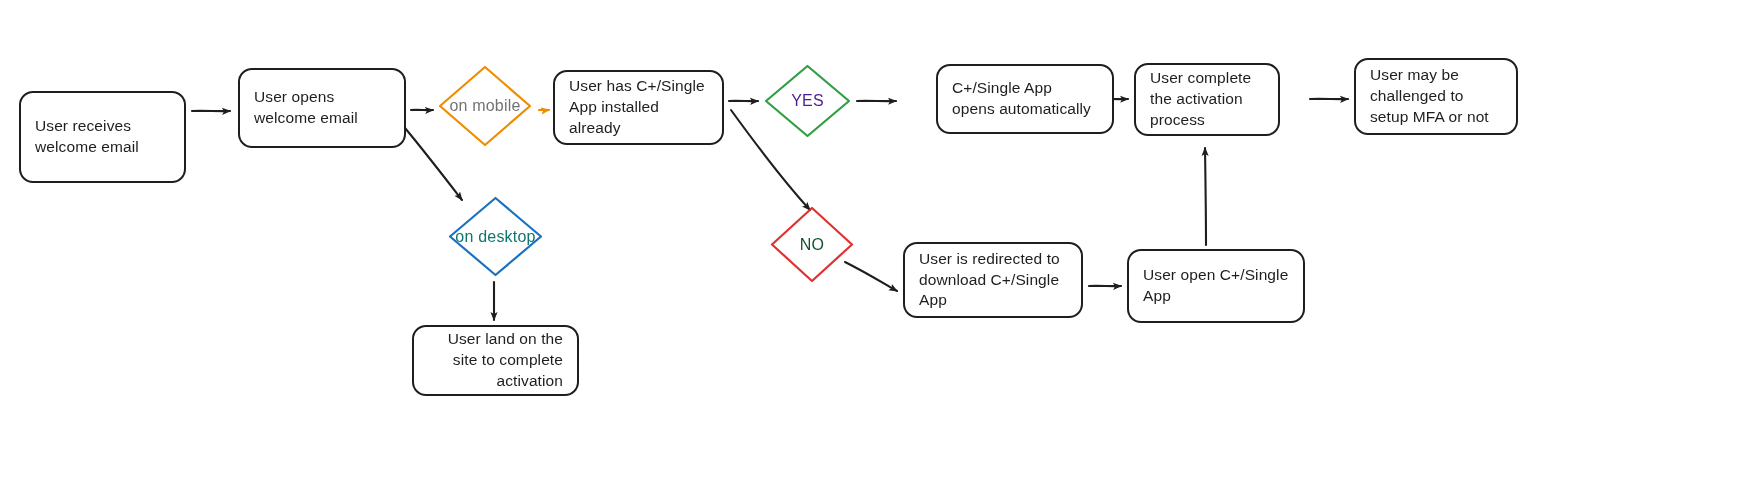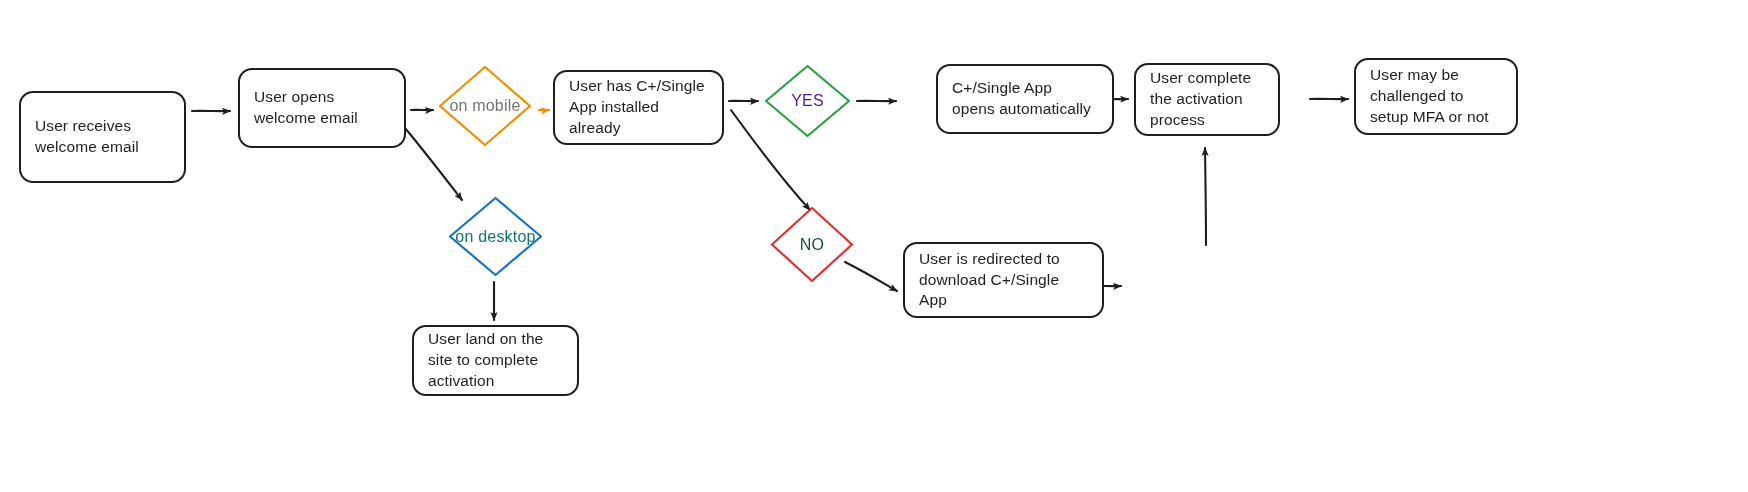--- a/index.html
+++ b/index.html
@@ -153,22 +153,25 @@
     <span class="label">on desktop</span>
   </div>
 
   <div class="node diamond d-red" style="left:769px; top:205px; width:86px; height:79px;">
     <svg class="dshape" viewBox="0 0 86 79" preserveAspectRatio="none">
       <path d="M43,3 L83,39.5 L43,76 L3,39.5 Z" fill="none" stroke="#e03131" stroke-width="2.2" stroke-linejoin="round"></path>
     </svg>
     <span class="label">NO</span>
   </div>
 
-  <div class="node box" style="left:903px; top:242px; width:201px; height:76px;">
+  <div class="node box" style="left:903px; top:242px; width:180px; height:76px;">
     <span class="label">User is redirected to download C+/Single App</span>
   </div>
 
+  <div class="node box" style="left:1127px; top:249px; width:178px; height:74px;">
+    <span class="label">User open C+/Single App</span>
+  </div>
 
-  <div class="node box" style="left:412px; top:325px; width:167px; height:71px;">
+  <div class="node box" style="left:412px; top:325px; width:167px; height:71px;text-align:right;">
     <span class="label">User land on the site to complete activation</span>
   </div>
 
 </div>
 
 </body></html>

